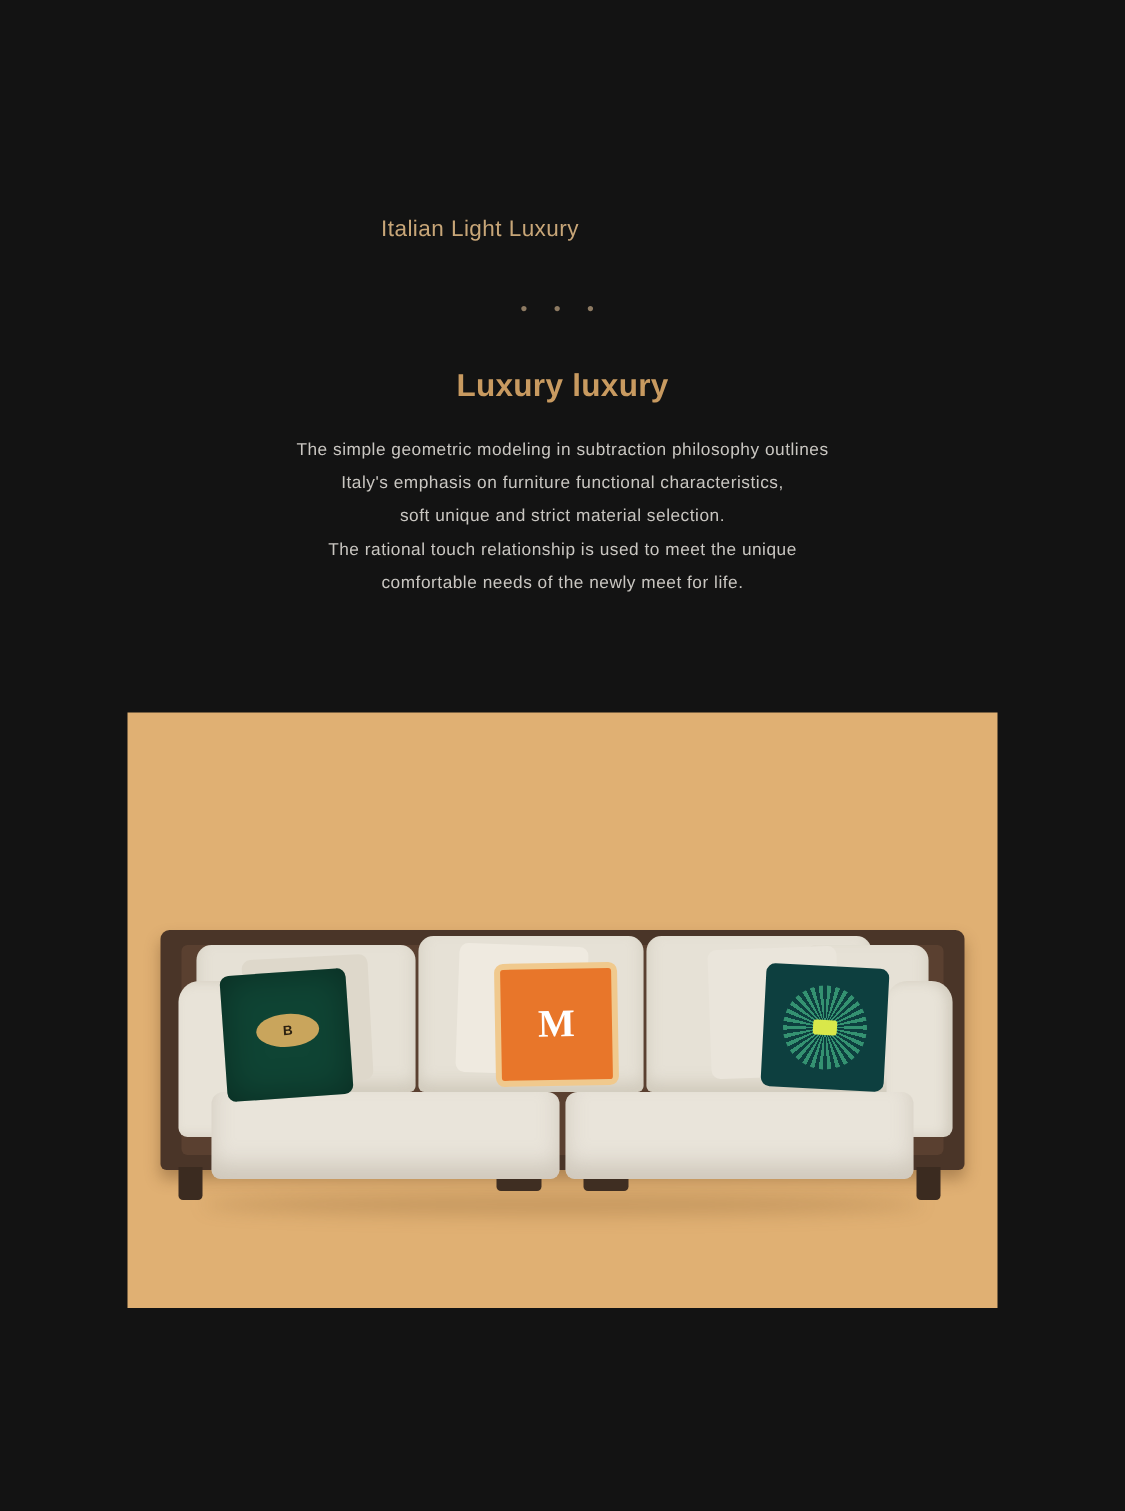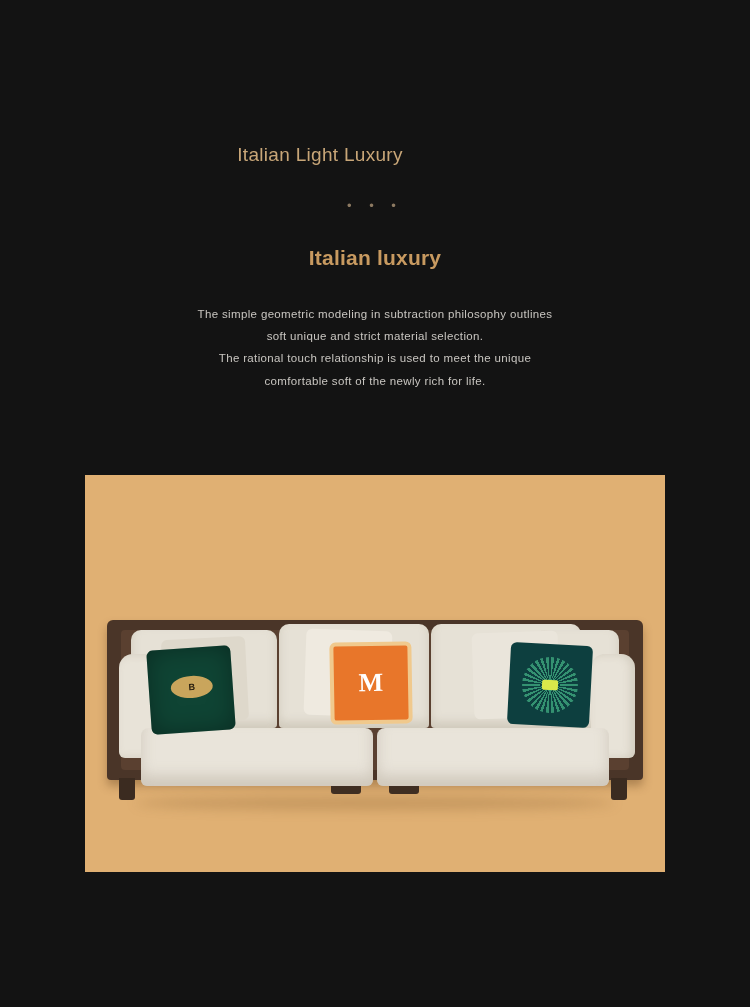--- a/index.html
+++ b/index.html
@@ -18,21 +18,21 @@
     width: 750px;
     height: 1007px;
     background: #131313;
   }
   .eyebrow {
     position: absolute;
     top: 144px;
     left: 0;
     width: 640px;
     text-align: center;
-    font-size: 19px;
+    font-size: 15px;
     letter-spacing: 0.3px;
     color: #c8a678;
     font-weight: 400;
   }
   .dots {
     position: absolute;
     top: 199px;
     left: 0;
     width: 750px;
     text-align: center;
@@ -47,21 +47,21 @@
     left: 0;
     width: 750px;
     text-align: center;
     font-size: 21px;
     font-weight: 600;
     color: #c89a60;
     letter-spacing: 0.2px;
   }
   .paragraph {
     position: absolute;
-    top: 303px;
+    top: 289px;
     left: 0;
     width: 750px;
     text-align: center;
     font-size: 11.5px;
     line-height: 22.2px;
     color: #c9c6c1;
     letter-spacing: 0.35px;
   }
   .paragraph .line {
     display: block;
@@ -200,27 +200,28 @@
 </style>
 </head>
 <body>
 
 <div class="page">
 
   <div class="eyebrow">Italian Light Luxury</div>
 
   <div class="dots">• • •</div>
 
-  <div class="headline">Italian luxury</div>
+  <div class="headline">Luxury luxury</div>
 
   <div class="paragraph">
     <span class="line">The simple geometric modeling in subtraction philosophy outlines</span>
+    <span class="line">Italy's emphasis on furniture functional characteristics,</span>
     <span class="line">soft unique and strict material selection.</span>
     <span class="line">The rational touch relationship is used to meet the unique</span>
-    <span class="line">comfortable soft of the newly rich for life.</span>
+    <span class="line">comfortable needs of the newly meet for life.</span>
   </div>
 
   <div class="photo">
     <div class="sofa">
 
       <div class="shadow"></div>
 
       <div class="frame">
         <div class="frame-inner"></div>
       </div>

